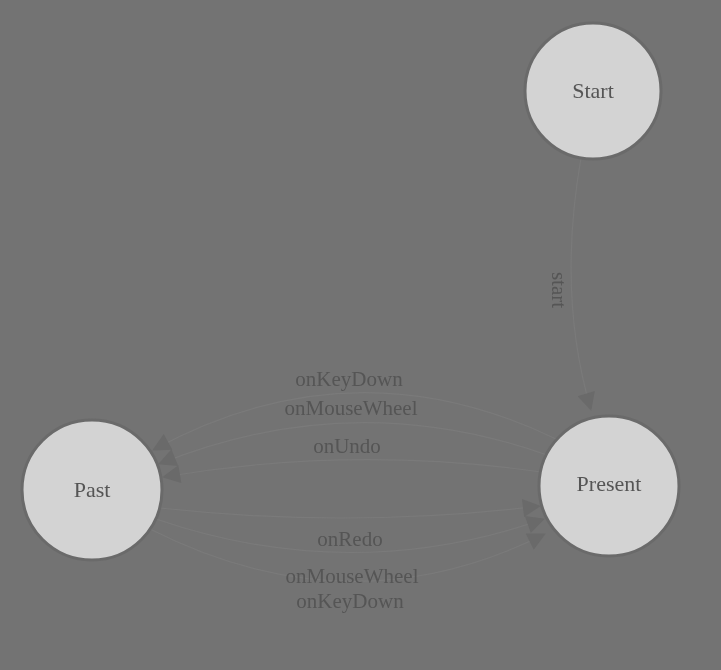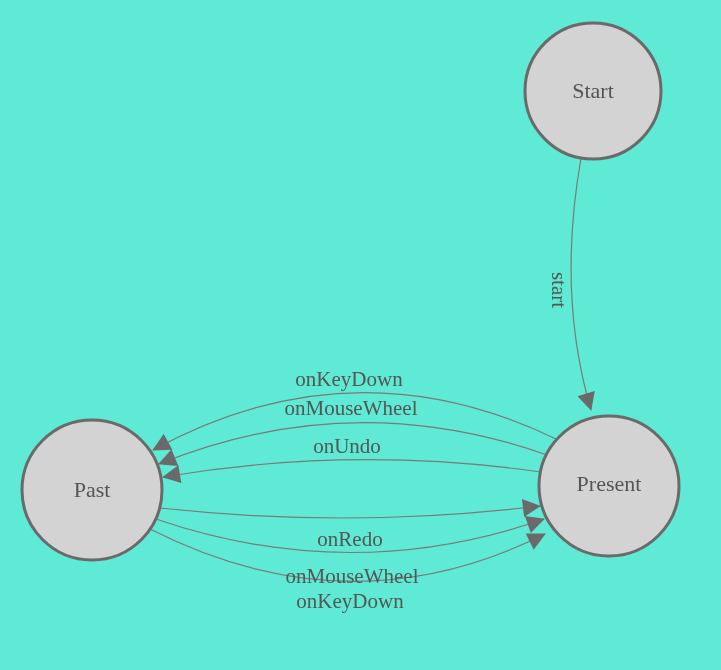--- a/index.html
+++ b/index.html
@@ -4,21 +4,21 @@
 <style>
   html, body {
     margin: 0;
     padding: 0;
     background: #ffffff;
   }
   .stage {
     position: relative;
     width: 721px;
     height: 670px;
-    background: #5eead4;
+    background: #737373;
     overflow: hidden;
     font-family: "Liberation Serif", "DejaVu Serif", serif;
   }
   svg { display: block; }
   .edge {
     fill: none;
     stroke: #7a7a7a;
     stroke-width: 1.2;
   }
   .node {

